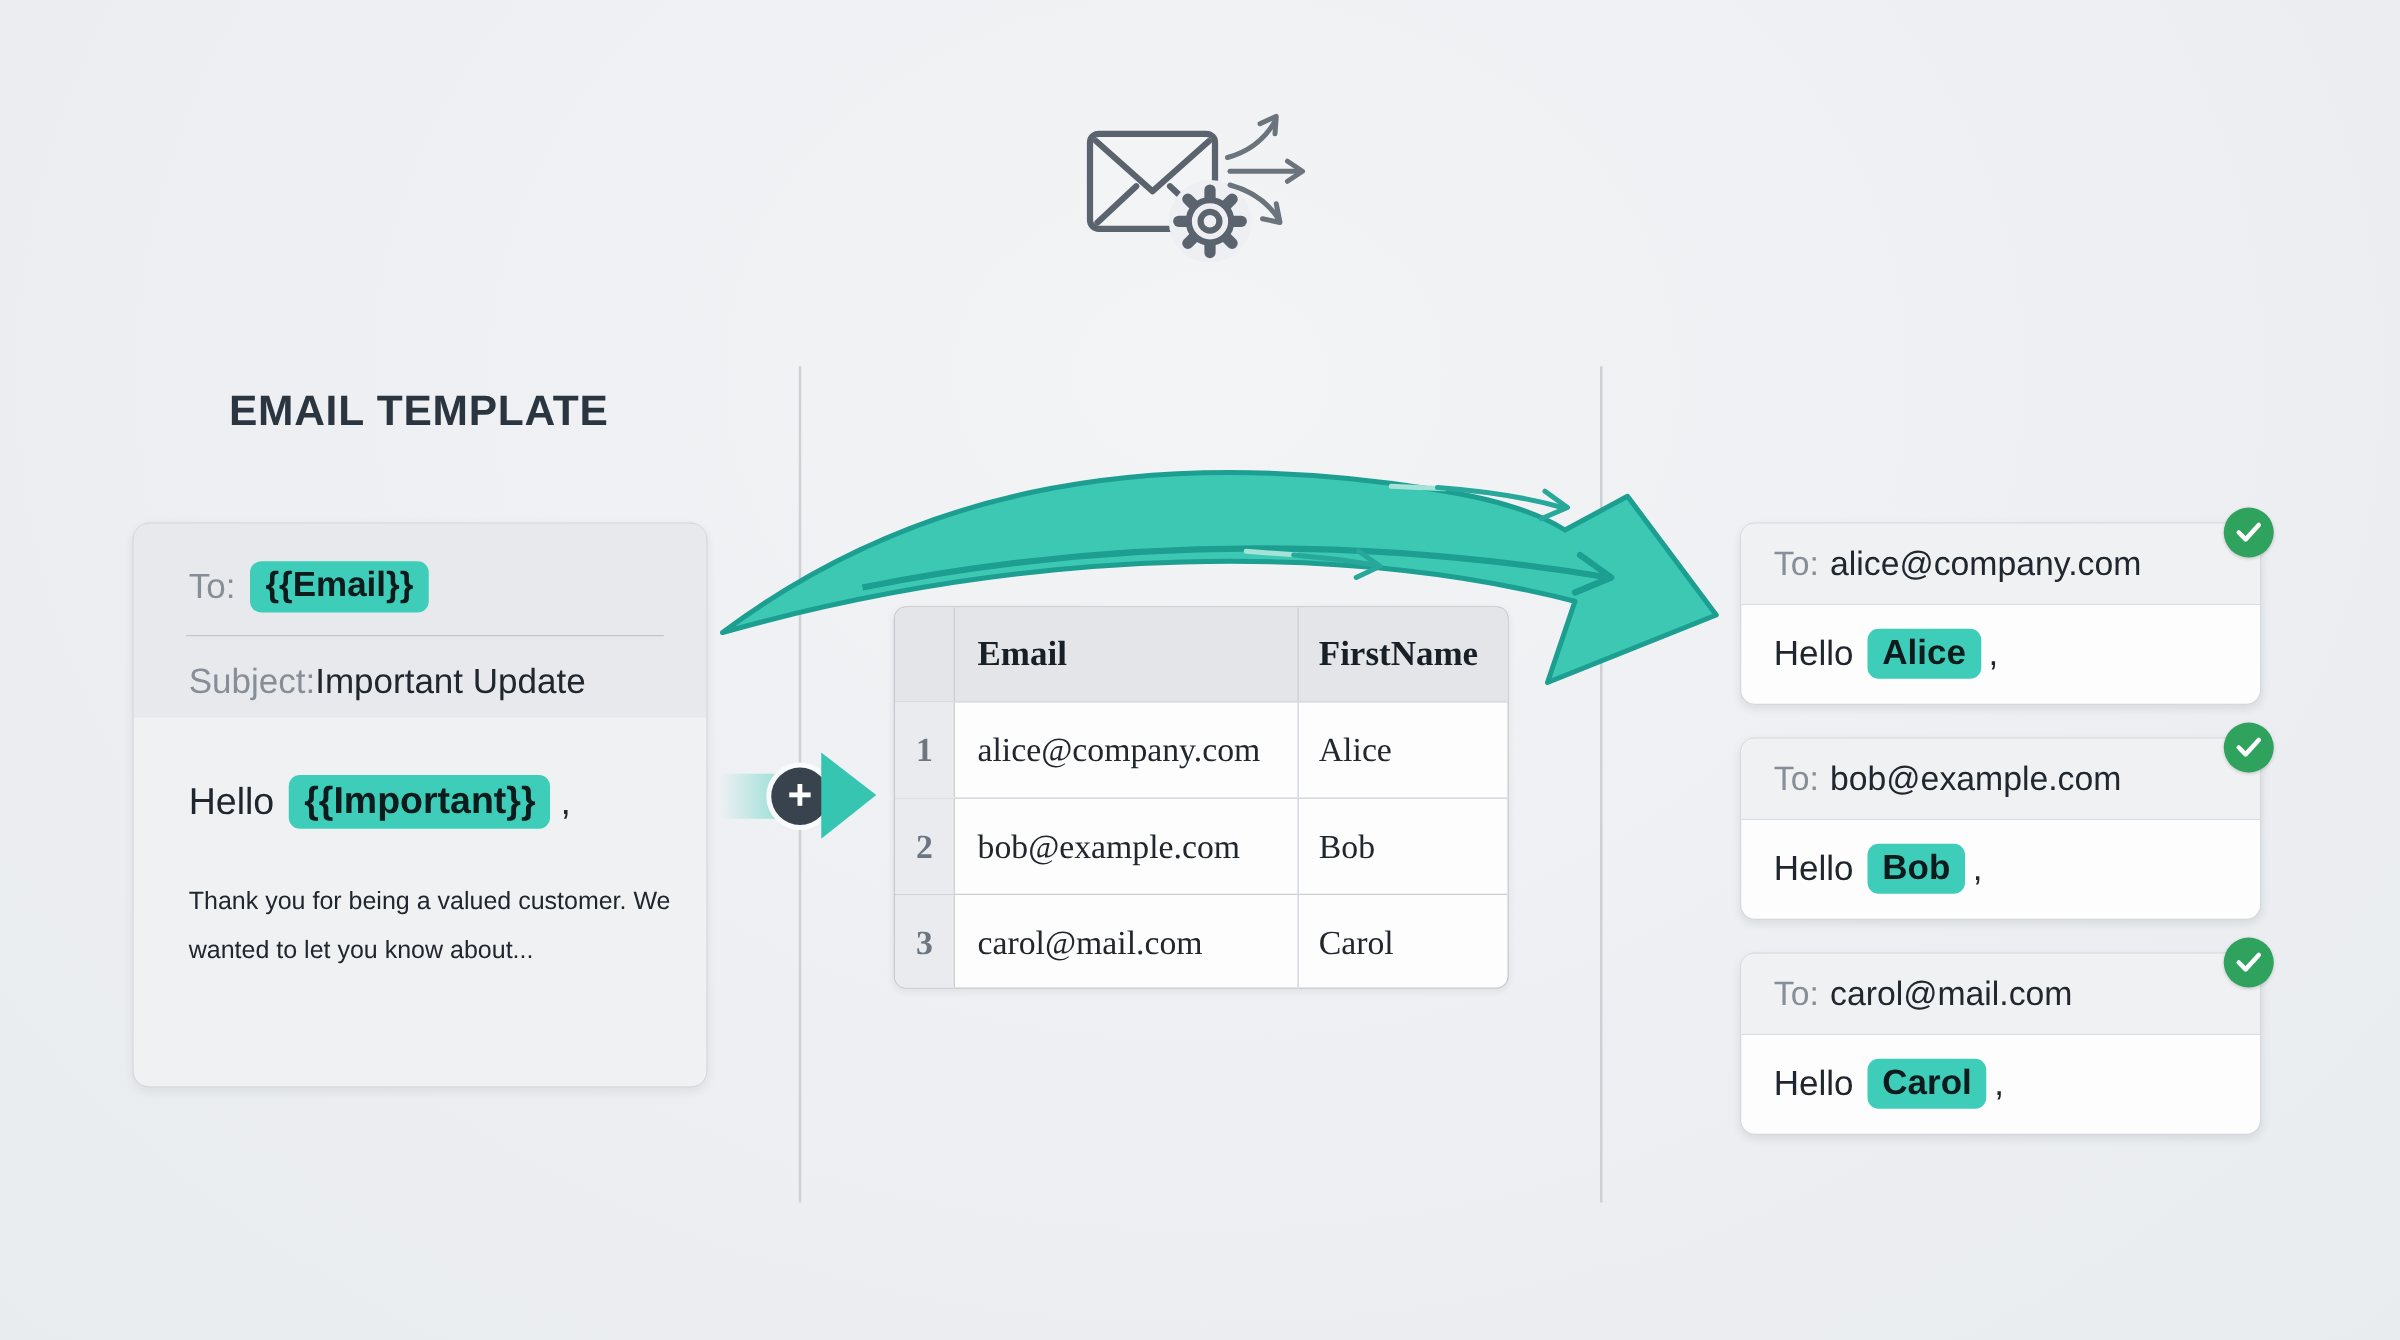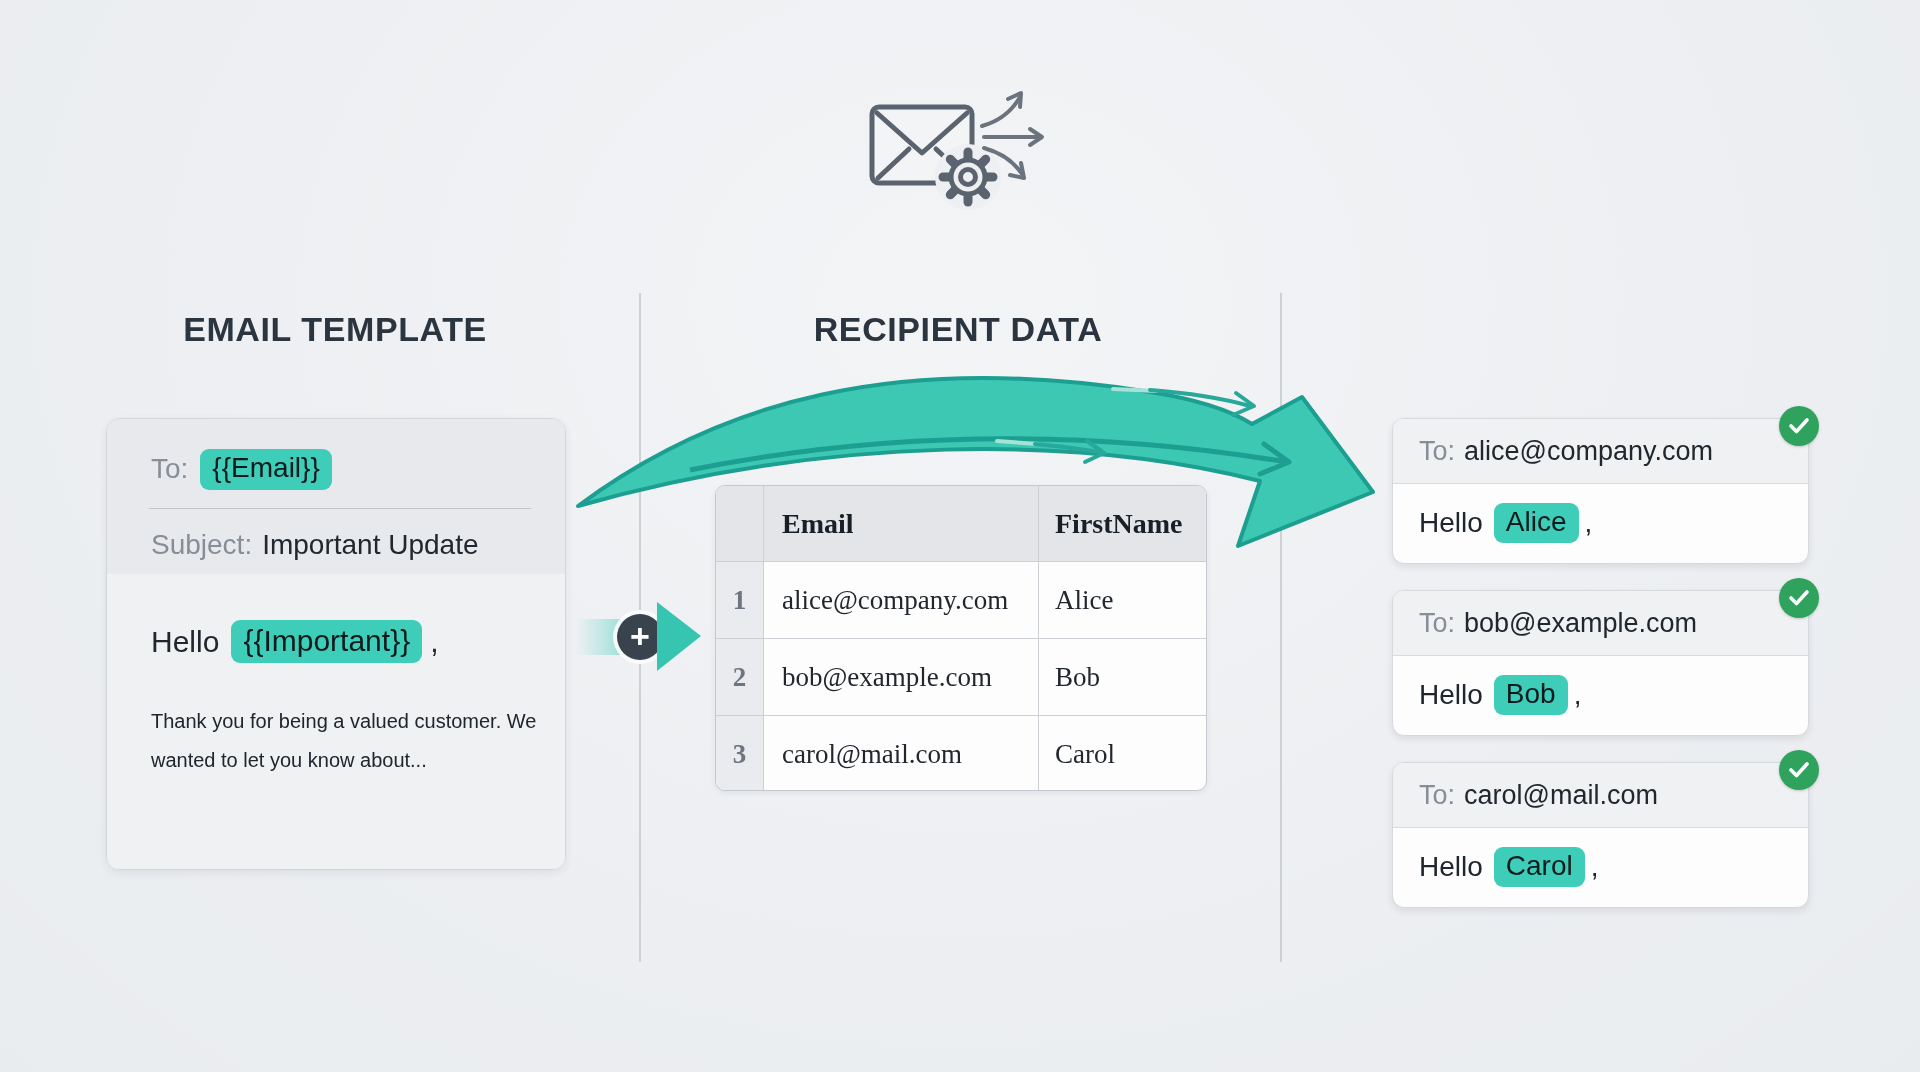--- a/index.html
+++ b/index.html
@@ -21,25 +21,25 @@
     background:#f0f1f3;border:1.5px solid #d2d5da;border-radius:14px;
     box-shadow:0 3px 8px rgba(40,50,60,.08);
   }
   .tpl-header{
     position:absolute;left:0;top:0;right:0;height:155px;
     background:#e7e9ec;border-radius:12px 12px 0 0;border-bottom:1px solid #dcdfe3;
   }
   .tpl-to-row{position:absolute;left:44px;top:30px;display:flex;align-items:center;gap:12px;font-size:28px;}
   .lbl{color:#878e97;}
   .chip{
-    background:#3ecdb8;color:#0e1b1d;font-weight:400;border-radius:9px;
+    background:#3ecdb8;color:#0e1b1d;font-weight:700;border-radius:9px;
     padding:4px 12px 6px;display:inline-block;line-height:1.1;
   }
   .tpl-divider{position:absolute;left:42px;right:34px;top:89px;height:1px;background:#c3c7cc;}
-  .tpl-subject-row{position:absolute;left:44px;top:110px;display:flex;align-items:flex-start;gap:10px;font-size:28px;}
+  .tpl-subject-row{position:absolute;left:44px;top:110px;display:flex;align-items:flex-start;font-size:28px;}
   .tpl-body{position:absolute;left:0;right:0;top:155px;bottom:0;background:#f0f1f3;border-radius:0 0 12px 12px;}
   .greeting{position:absolute;left:44px;top:46px;display:flex;align-items:center;gap:12px;font-size:30px;color:#20262e;}
   .greeting .chip{font-size:30px;}
   .tpl-para{position:absolute;left:44px;top:128px;width:390px;font-size:20px;line-height:39px;color:#20262e;}
   
   .merge-band{
     position:absolute;left:576px;top:619px;width:56px;height:36px;
     background:linear-gradient(90deg, rgba(62,205,184,0) 0%, rgba(62,205,184,.55) 100%);
   }
   .merge-circle{
@@ -87,21 +87,20 @@
 </style>
 </head>
 <body>
 
 <div class="canvas">
 
   <div class="divider" style="left:639px"></div>
   <div class="divider" style="left:1280px"></div>
 
   <div class="col-heading" style="left:105px">EMAIL TEMPLATE</div>
-  <div class="col-heading" style="left:728px">RECIPIENT DATA</div>
 
   <div class="tpl-card">
     <div class="tpl-header">
       <div class="tpl-to-row">
         <span class="lbl">To:</span>
         <span class="chip">{{Email}}</span>
       </div>
       <div class="tpl-divider"></div>
       <div class="tpl-subject-row">
         <span class="lbl">Subject:</span>

